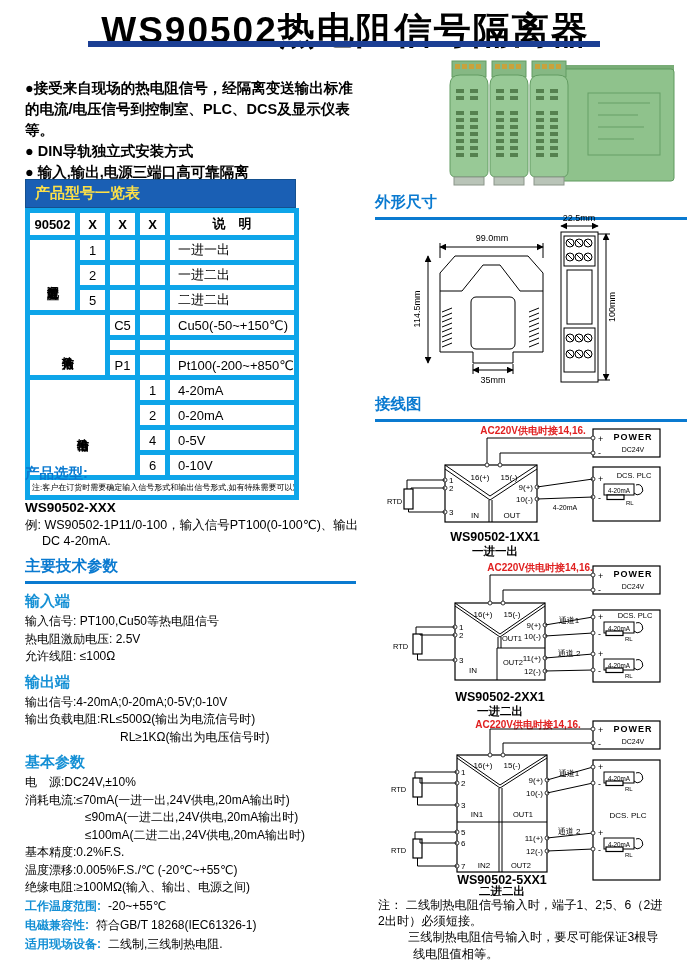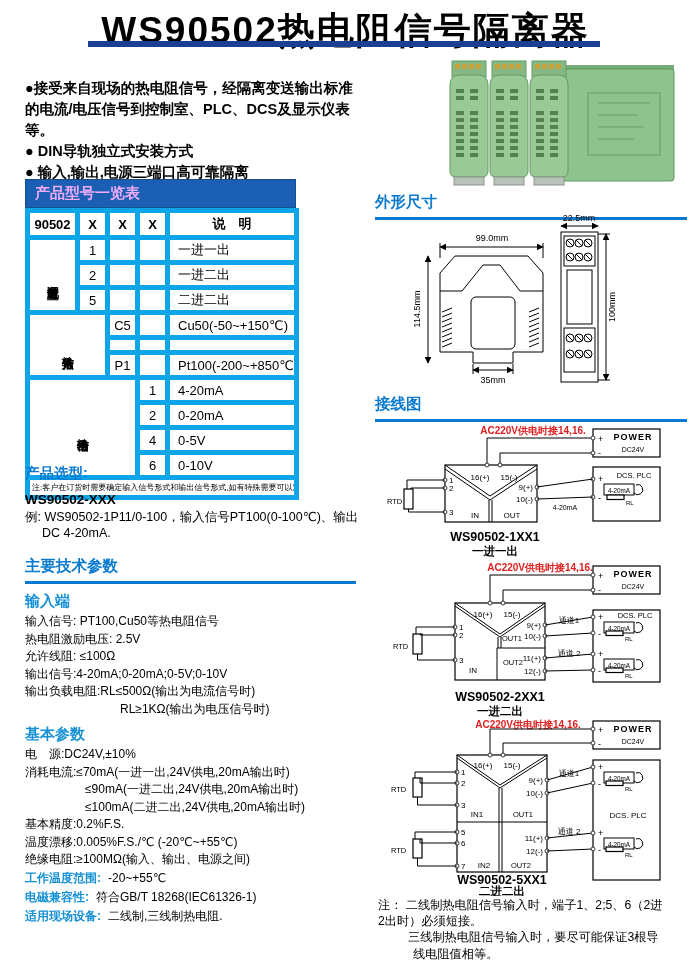--- a/index.html
+++ b/index.html
@@ -7,36 +7,36 @@
           font-family:"Liberation Sans","DejaVu Sans",sans-serif; color:#000; }
 
   .title { position:absolute; top:6px; left:0; width:100%; text-align:center;
            font-size:37px; font-weight:bold; letter-spacing:2px; }
   .title-bar { position:absolute; top:41px; left:88px; width:512px; height:6px; background:#1c3f94; }
 
   .features { position:absolute; top:66px; left:25px; width:336px; font-size:14.5px;
               font-weight:bold; line-height:1.44;margin-top:12px; }
 
   .model-table { position:absolute; top:179px; left:25px; width:271px; }
-  .mt-header { background:#1a5fb4; color:#f0abfc; font-weight:bold; font-size:15px;
+  .mt-header { background:#1a5fb4; color:#fde047; font-weight:bold; font-size:15px;
                padding:4px 9px; box-sizing:border-box; border:1px solid #14508f; }
   .model-table table { border-collapse:collapse; width:100%; table-layout:fixed; }
   .model-table td { border:5px solid #0ea5e9; font-size:13px; text-align:center;
                     padding:0 2px; height:20px; overflow:hidden; }
   .model-table tr.r1 td { font-weight:600; height:22px; }
   .model-table td.desc { text-align:left; padding-left:8px; }
   .model-table tr.r-short td { height:10px; }
   .vtext { writing-mode:vertical-lr; text-orientation:upright; letter-spacing:1px;
            font-size:12px; display:inline-block; font-weight:600; }
   .model-table td.note-cell { font-size:8px; text-align:left; padding:2px 2px;
                               height:auto; white-space:nowrap; }
 
   .selection { position:absolute; top:464px; left:25px; width:336px; }
   .sel-title { color:#0a7ad0; font-weight:bold; font-size:14.5px; }
-  .sel-model { font-size:13.5px; font-weight:bold; margin-top:9px; }
+  .sel-model { font-size:13.5px; font-weight:bold; margin-top:17px; }
   .sel-ex { font-size:12.5px; margin-top:2px; }
   .sel-ex.ind { margin-left:17px; margin-top:0; }
 
   .sec-title { color:#0a7ad0; font-weight:bold; font-size:15.5px; }
   .sec-bar { height:3px; background:#0a7ad0; margin-top:4px; }
   .specs-head  { position:absolute; top:556px; left:25px;  width:331px; }
   .dims-head   { position:absolute; top:192px; left:375px; width:312px; }
   .wiring-head { position:absolute; top:394px; left:375px; width:312px; }
 
   .specs { position:absolute; top:592px; left:25px; width:344px; font-size:12px; }
@@ -167,20 +167,21 @@
   <div class="sec-head specs-head">
     <div class="sec-title">主要技术参数</div>
     <div class="sec-bar"></div>
   </div>
 
   <div class="specs">
     <div class="sub first">输入端</div>
     <div class="ln">输入信号: PT100,Cu50等热电阻信号</div>
     <div class="ln">热电阻激励电压: 2.5V</div>
     <div class="ln">允许线阻: ≤100Ω</div>
+    <div class="sub">输出端</div>
     <div class="ln">输出信号:4-20mA;0-20mA;0-5V;0-10V</div>
     <div class="ln">输出负载电阻:RL≤500Ω(输出为电流信号时)</div>
     <div class="ln ind-out">RL≥1KΩ(输出为电压信号时)</div>
     <div class="sub">基本参数</div>
     <div class="ln">电　源:DC24V,±10%</div>
     <div class="ln">消耗电流:≤70mA(一进一出,24V供电,20mA输出时)</div>
     <div class="ln ind-cur">≤90mA(一进二出,24V供电,20mA输出时)</div>
     <div class="ln ind-cur">≤100mA(二进二出,24V供电,20mA输出时)</div>
     <div class="ln">基本精度:0.2%F.S.</div>
     <div class="ln">温度漂移:0.005%F.S./℃ (-20℃~+55℃)</div>

